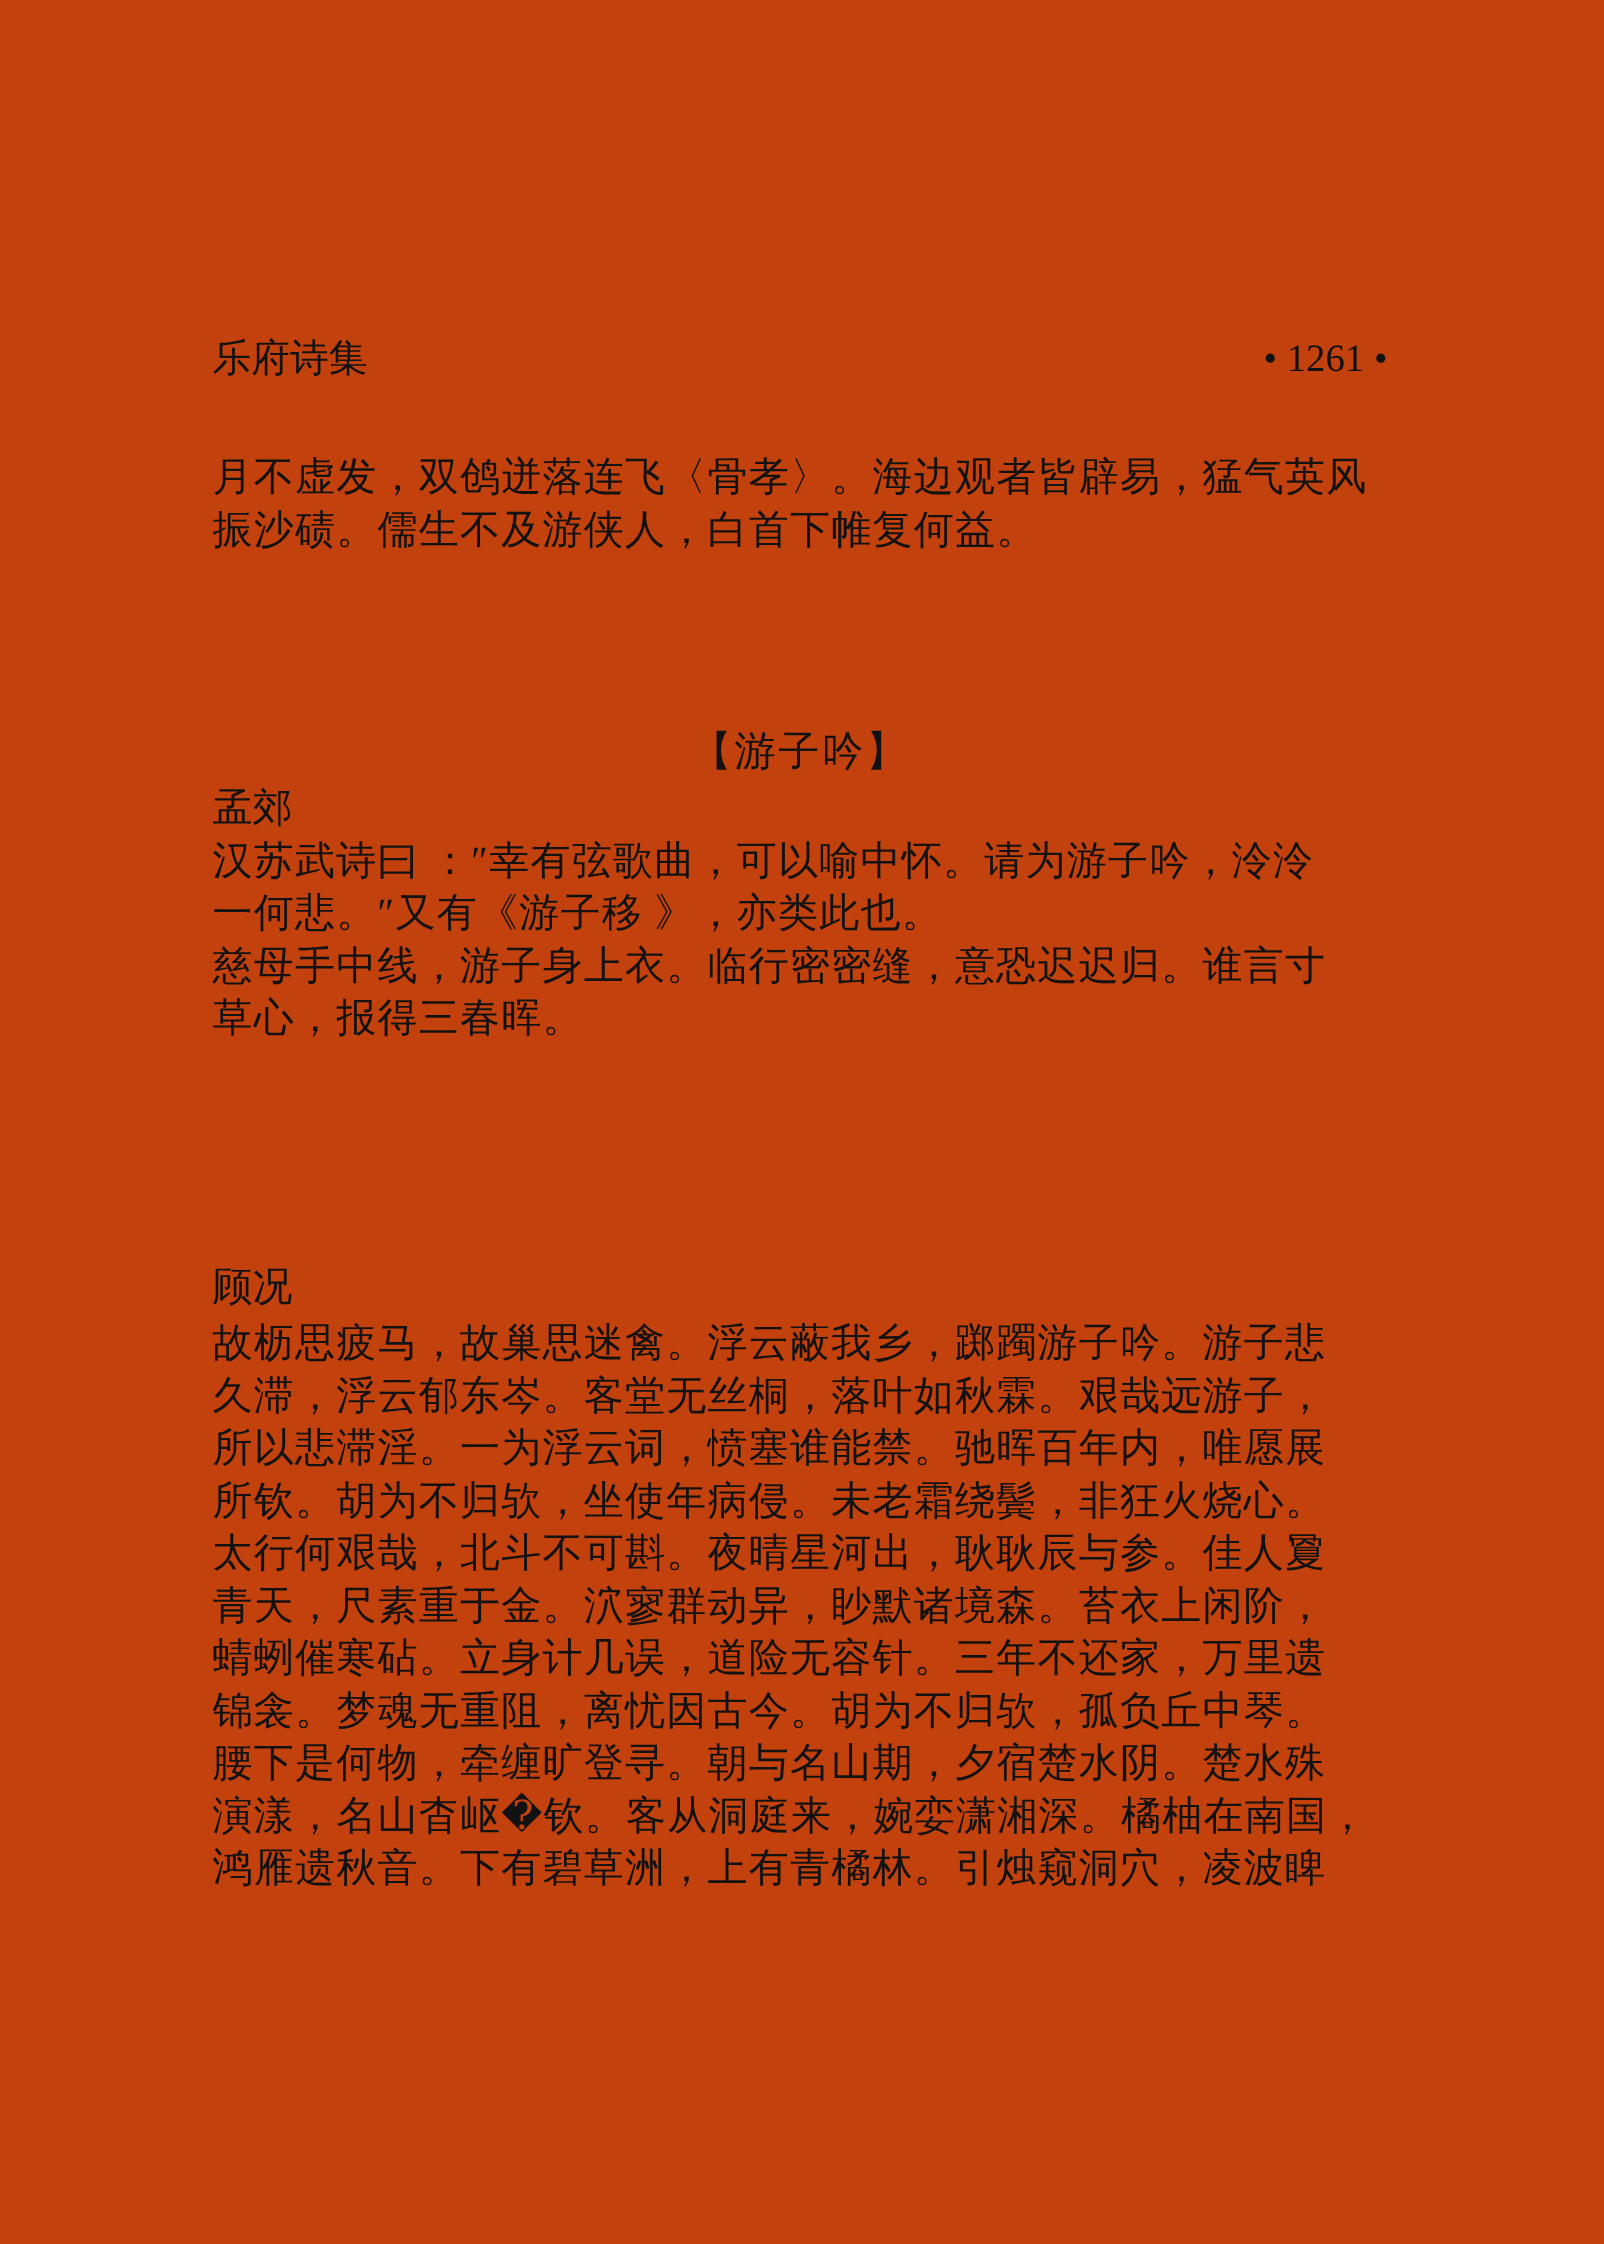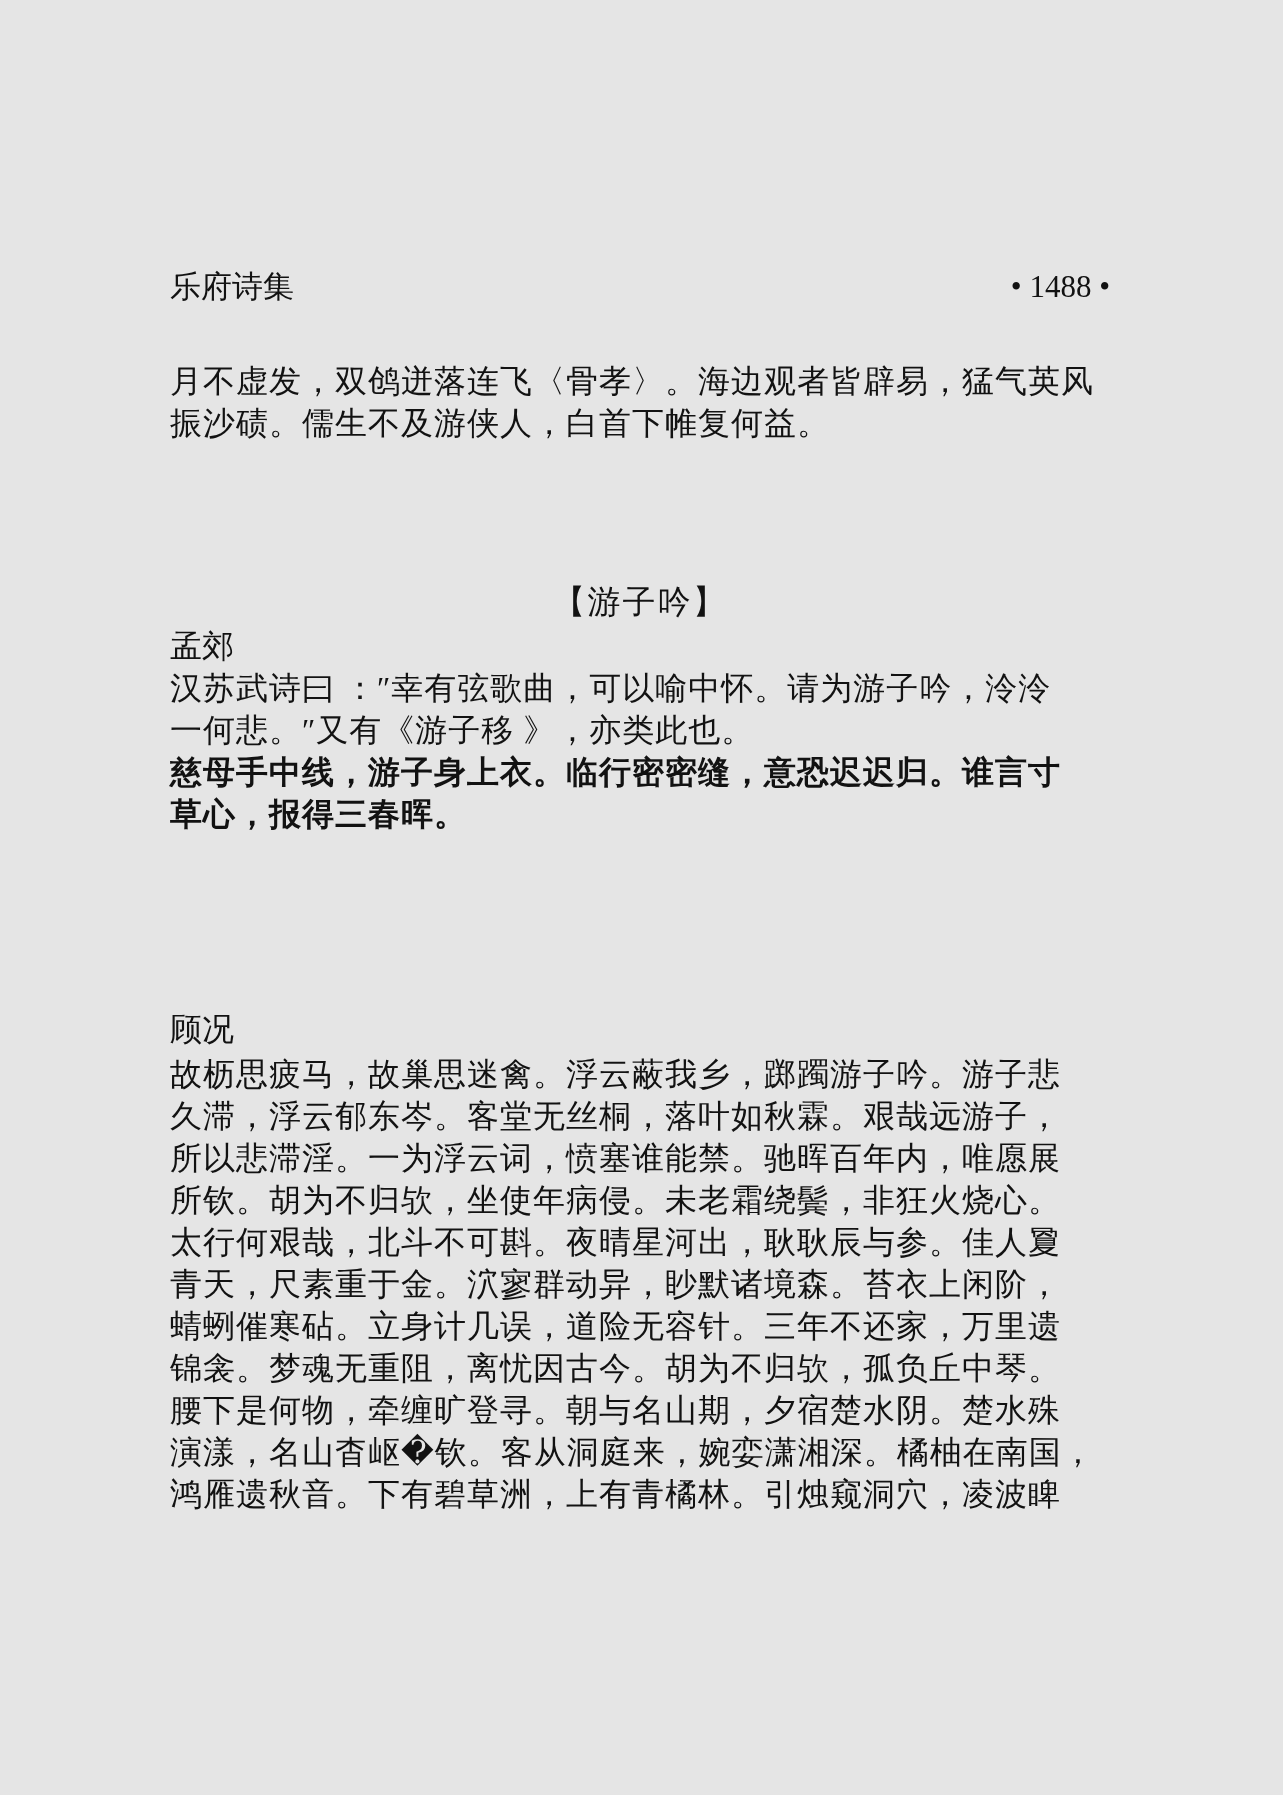--- a/index.html
+++ b/index.html
@@ -11,21 +11,21 @@
     width: 1283px;
     height: 1795px;
     position: relative;
     font-family: "Liberation Serif", "DejaVu Serif", serif;
     color: #121212;
     overflow: hidden;
   }
   .page {
     position: absolute;
     inset: 0;
-    background: #e5e5e5;
+    background: #c2410c;
   }
   .col {
     position: absolute;
     left: 170px;
     width: 940px;
   }
   .header-row {
     top: 268px;
     display: flex;
     justify-content: space-between;
@@ -43,37 +43,37 @@
   .para-continued { top: 360px; }
   .section-title {
     font-size: 33px;
     line-height: 42px;
     text-align: center;
     letter-spacing: 2px;
   }
   .title-youzi { top: 581px; }
   .author-mengjiao { top: 625px; }
   .preface-youzi { top: 667px; }
-  .body-youzi { top: 751px; font-weight: bold; }
+  .body-youzi { top: 751px; }
   .title-tongqian { top: 961px; }
   .author-gukuang { top: 1008px; }
   .body-tongqian { top: 1053px; }
   .author-line {
     font-size: 32px;
     line-height: 42px;
   }
 </style>
 </head>
 <body>
 
 <div class="page">
 
   <div class="col header-row">
     <span>乐府诗集</span>
-    <span>• 1488 •</span>
+    <span>• 1261 •</span>
   </div>
 
   <div class="col section-title title-youzi">【游子吟】</div>
 
   <div class="col body-text para-continued">月不虚发，双鸧迸落连飞〈骨孝〉。海边观者皆辟易，猛气英风
 振沙碛。儒生不及游侠人，白首下帷复何益。</div>
 
   <div class="col author-line author-mengjiao">孟郊</div>
 
   <div class="col body-text preface-youzi">汉苏武诗曰 ：″幸有弦歌曲，可以喻中怀。请为游子吟，泠泠

